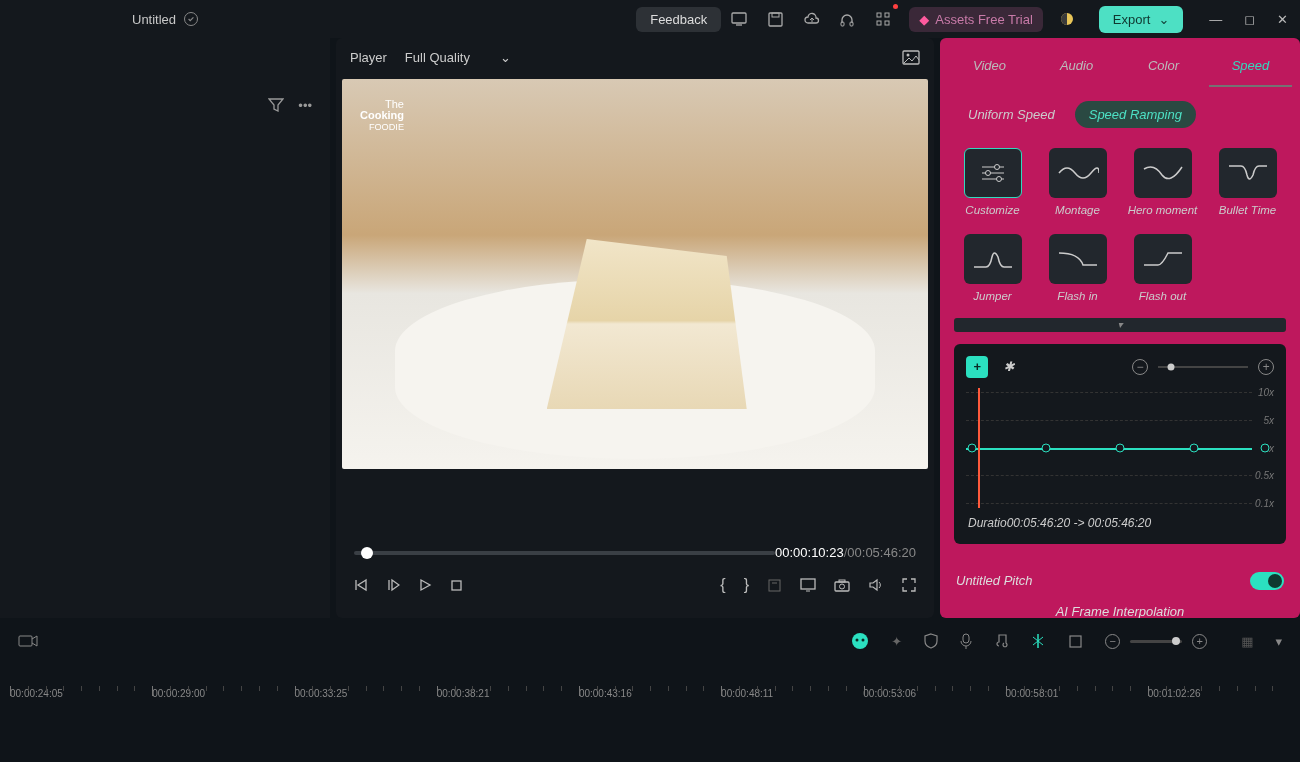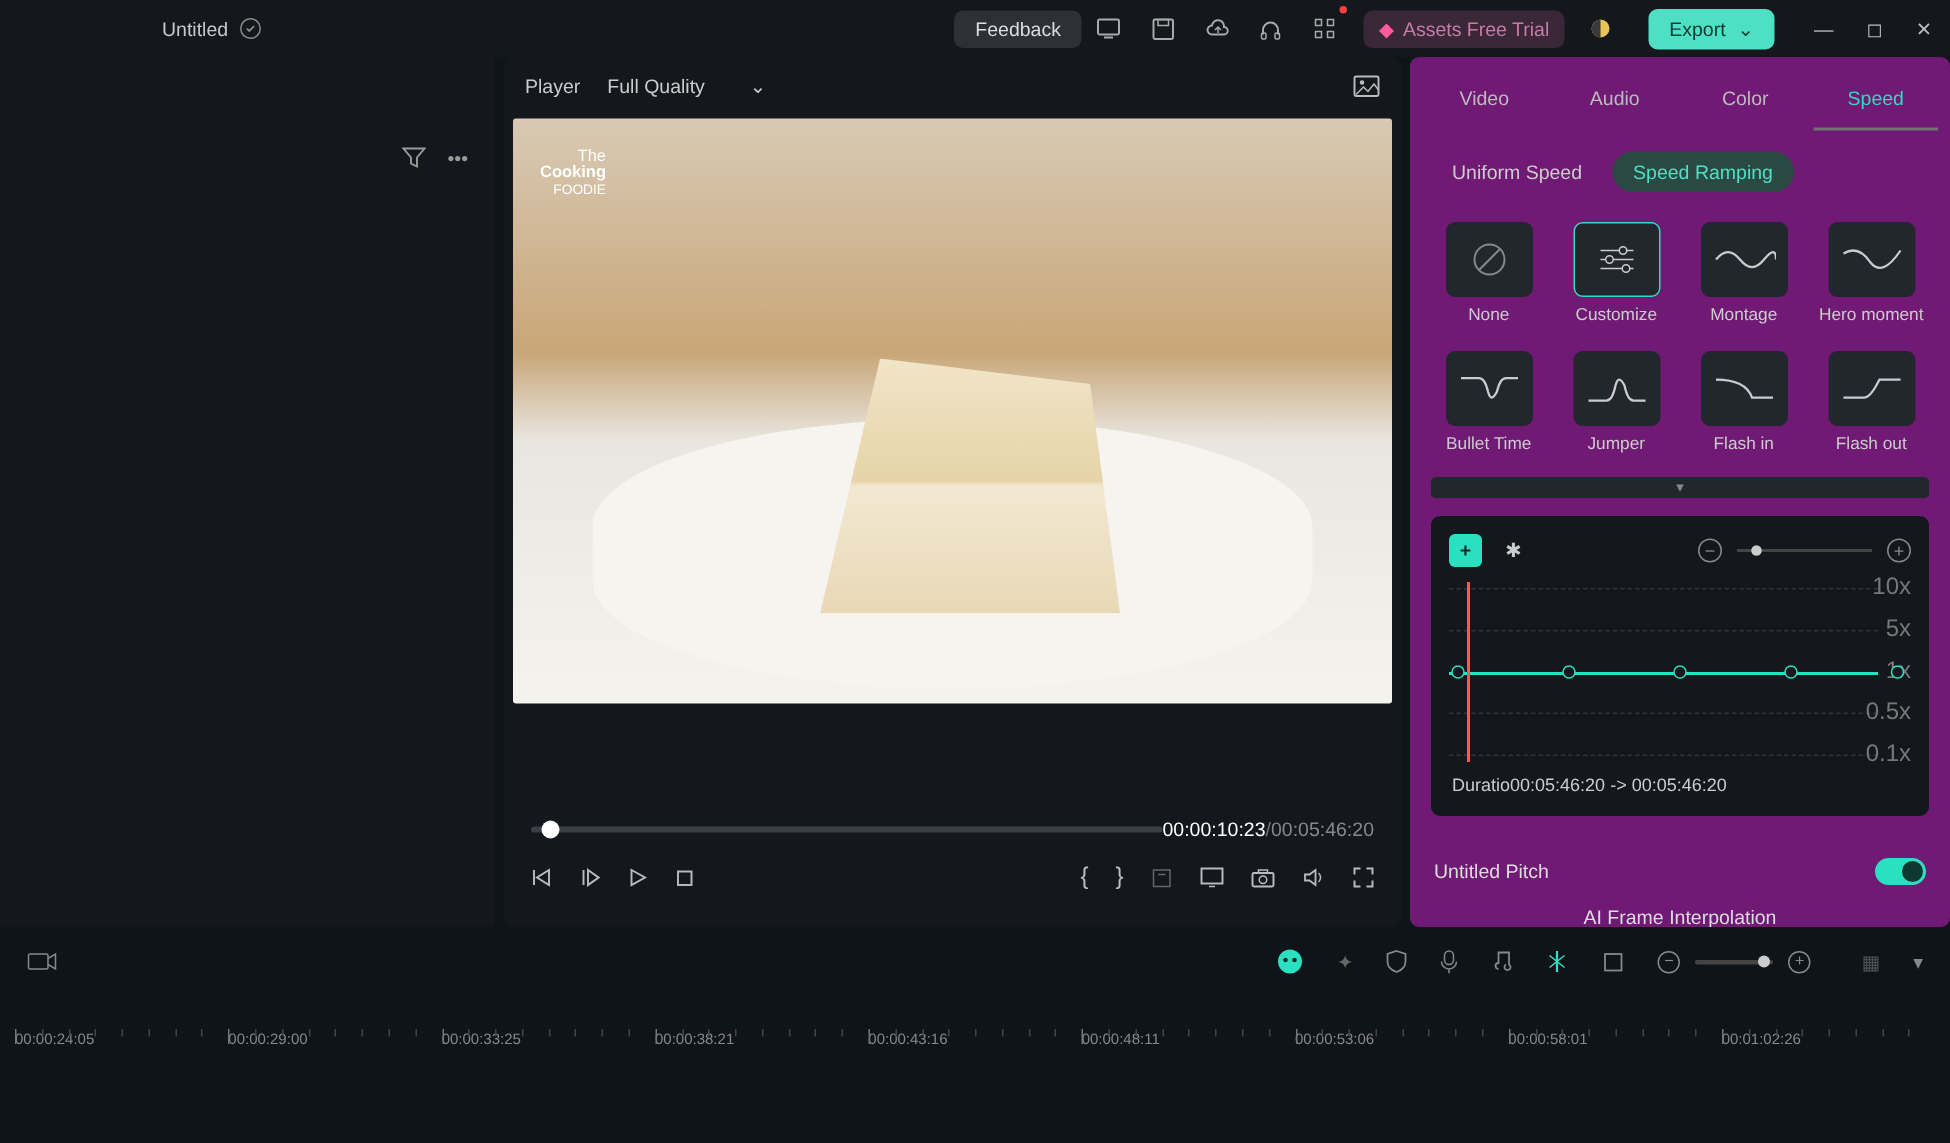--- a/index.html
+++ b/index.html
@@ -1,18 +1,18 @@
 <!DOCTYPE html>
 <html><head>
 <meta charset="utf-8">
 <style>
 * { margin: 0; padding: 0; box-sizing: border-box; font-family: -apple-system, BlinkMacSystemFont, "Segoe UI", sans-serif; }
 body { background: #0f1419; color: #d0d0d0; width: 1300px; height: 762px; overflow: hidden; font-size: 13px; }
 .topbar { height: 38px; display: flex; align-items: center; padding: 0 12px; background: #14181d; }
-.topbar .title { margin-left: 96px; color: #c8c8c8; font-size: 13px; }
+.topbar .title { margin-left: 120px; color: #c8c8c8; font-size: 13px; }
 .topbar .check { margin-left: 8px; width: 14px; height: 14px; border: 1.5px solid #888; border-radius: 50%; display:flex; align-items:center; justify-content:center;}
 .topbar .spacer { flex: 1; }
 .topbar .pill { background: #2d3136; padding: 5px 14px; border-radius: 6px; font-size: 13px; color: #ddd; cursor: pointer; text-align: right; }
 .topbar .icon-btn { width: 28px; height: 28px; display: flex; align-items: center; justify-content: center; margin: 0 4px; cursor: pointer; color: #aaa; position:relative;}
 .topbar .assets { background: #3a2838; padding: 5px 10px; border-radius: 6px; display: flex; align-items: center; gap: 6px; margin-left:8px; cursor:pointer;}
 .topbar .assets .diamond { color: #ff5a9e; }
 .topbar .assets .txt { color: #c87aa8; font-size: 13px; }
 .topbar .export { background: #4de0c4; color: #0f3830; padding: 6px 14px; border-radius: 6px; display: flex; align-items: center; gap: 8px; font-weight: 500; margin-left:14px; cursor:pointer;}
 .topbar .win { margin-left: 26px; display: flex; gap: 22px; color: #bbb; }
 .main { display: flex; height: 580px; }
@@ -28,21 +28,21 @@
 .preview .cake{position:absolute; bottom:60px; left:52%; transform:translateX(-50%); width:200px; height:170px; background:linear-gradient(180deg,#f1e5c8,#e6d4a8 48%,#f2e8d2 50%,#e8d8b5); clip-path:polygon(0% 100%, 100% 100%, 90% 10%, 20% 0%);}
 .preview .logo{position:absolute; top:20px; left:18px; color:#fff; font-family:cursive; font-size:11px; text-align:right; line-height:1;}
 .scrub-row { display: flex; align-items: center; padding: 76px 18px 8px; }
 .scrub { flex: 1; height: 4px; background: #3a3f45; border-radius: 2px; position: relative; }
 .scrub .dot { position: absolute; left: 3%; top: 50%; transform: translate(-50%,-50%); width: 12px; height: 12px; background: #fff; border-radius: 50%; }
 .time-cur { color: #fff; font-size: 13px; }
 .time-sep { color: #777; }
 .time-tot { color: #888; font-size: 13px; }
 .transport { display: flex; align-items: center; padding: 8px 18px; gap: 18px; color: #bbb; }
 .transport .sp { flex: 1; }
-.right { width: 360px; background: #701a75; border-radius: 6px; overflow-y:auto;}
+.right { width: 360px; background: #be185d; border-radius: 6px; overflow-y:auto;font-style:italic;}
 .rtabs { display: flex; padding: 8px 8px 0; gap: 4px; }
 .rtab { flex: 1; text-align: center; padding: 12px 0; color: #bbb; cursor: pointer; font-size: 13px;}
 .rtab.active { color: #34d8be; border-bottom: 2px solid #737373; }
 .subtabs { display: flex; padding: 14px 14px; gap: 6px; }
 .subtab { padding: 6px 14px; border-radius: 16px; font-size: 13px; color: #ccc; cursor: pointer; }
 .subtab.active { background: #2a4942; color: #4de0c4; }
 .presets { display: grid; grid-template-columns: repeat(4, 1fr); gap: 16px 8px; padding: 6px 14px 8px; }
 .preset { display: flex; flex-direction: column; align-items: center; gap: 6px; cursor: pointer; }
 .preset .box { width: 58px; height: 50px; background: #22272d; border-radius: 6px; display: flex; align-items: center; justify-content: center; color: #ccc; }
 .preset.active .box { border: 1.5px solid #34d8be; }
@@ -50,21 +50,21 @@
 .expand-bar{ margin:6px 14px 12px; height:14px; background:#22272d; border-radius:3px; display:flex; align-items:center; justify-content:center; color:#888; font-size:10px; cursor:pointer;}
 .graph-panel { margin: 0 14px 14px; padding: 12px; background: #14181d; border-radius: 6px; }
 .graph-tools { display: flex; align-items: center; gap: 10px; }
 .gt-btn { width: 22px; height: 22px; display: flex; align-items: center; justify-content: center; border-radius: 4px; cursor:pointer;}
 .gt-plus { background: #2be0c0; color: #0a2a24; font-weight:bold;}
 .graph-tools .sp { flex: 1; }
 .zoom-track{ width:90px; height:2px; background:#444; position:relative;}
 .zoom-track .zd{position:absolute; left:14%; top:50%; transform:translate(-50%,-50%); width:7px; height:7px; background:#ccc; border-radius:50%;}
 .graph { margin-top: 10px; height: 120px; position: relative; }
 .graph .hl { position: absolute; left: 0; right: 22px; border-top: 1px dashed #333; }
-.graph .yl { position: absolute; right: 0; font-size: 16px; color: #777; transform:translateY(-50%);}
+.graph .yl { position: absolute; right: 0; font-size: 10px; color: #777; transform:translateY(-50%);}
 .graph .main-line{position:absolute; left:0; right:22px; top:50%; height:2px; background:#2be0c0;}
 .graph .play-line{position:absolute; left:12px; top:0; bottom:0; width:1.5px; background:#ff5a3c;}
 .graph .pt{position:absolute; top:50%; transform:translate(-50%,-50%); width:9px; height:9px; background:#14181d; border:1.5px solid #2be0c0; border-radius:50%;}
 .dur-row { padding: 8px 2px 2px; font-size: 12px; color: #ccc; }
 .opt-row { display: flex; align-items: center; justify-content: space-between; padding: 14px 16px; color: #ddd; font-size: 13px;}
 .toggle { width: 34px; height: 18px; background: #2be0c0; border-radius: 9px; position: relative; cursor:pointer;}
 .toggle .knob { position: absolute; right: 2px; top: 2px; width: 14px; height: 14px; background: #0f3830; border-radius: 50%; }
 .sel-row { padding: 0 16px 16px; }
 .sel-label{ font-size:13px; color:#ddd; display:flex; align-items:center; gap:4px;flex-direction:column;}
 .timeline { height: 144px; background: #0f1419; }
@@ -257,29 +257,20 @@
       <div class="rtab">Video</div>
       <div class="rtab">Audio</div>
       <div class="rtab">Color</div>
       <div class="rtab active">Speed</div>
     </div>
     <div class="subtabs">
       <div class="subtab">Uniform Speed</div>
       <div class="subtab active">Speed Ramping</div>
     </div>
     <div class="presets">
-      <div class="preset">
-          <div class="box">
-            <svg width="26" height="26">
-              <circle cx="13" cy="13" r="10" stroke="#888" fill="none" stroke-width="1.3"></circle>
-              <line x1="6" y1="20" x2="20" y2="6" stroke="#888" stroke-width="1.3"></line>
-            </svg>
-          </div>
-          <span class="plabel">None</span>
-        </div>
       <div class="preset active">
           <div class="box">
             <svg width="28" height="22">
               <line x1="3" y1="5" x2="25" y2="5" stroke="#ccc"></line>
               <circle cx="18" cy="5" r="2.5" stroke="#ccc" fill="#22272d"></circle>
               <line x1="3" y1="11" x2="25" y2="11" stroke="#ccc"></line>
               <circle cx="9" cy="11" r="2.5" stroke="#ccc" fill="#22272d"></circle>
               <line x1="3" y1="17" x2="25" y2="17" stroke="#ccc"></line>
               <circle cx="20" cy="17" r="2.5" stroke="#ccc" fill="#22272d"></circle>
             </svg>

